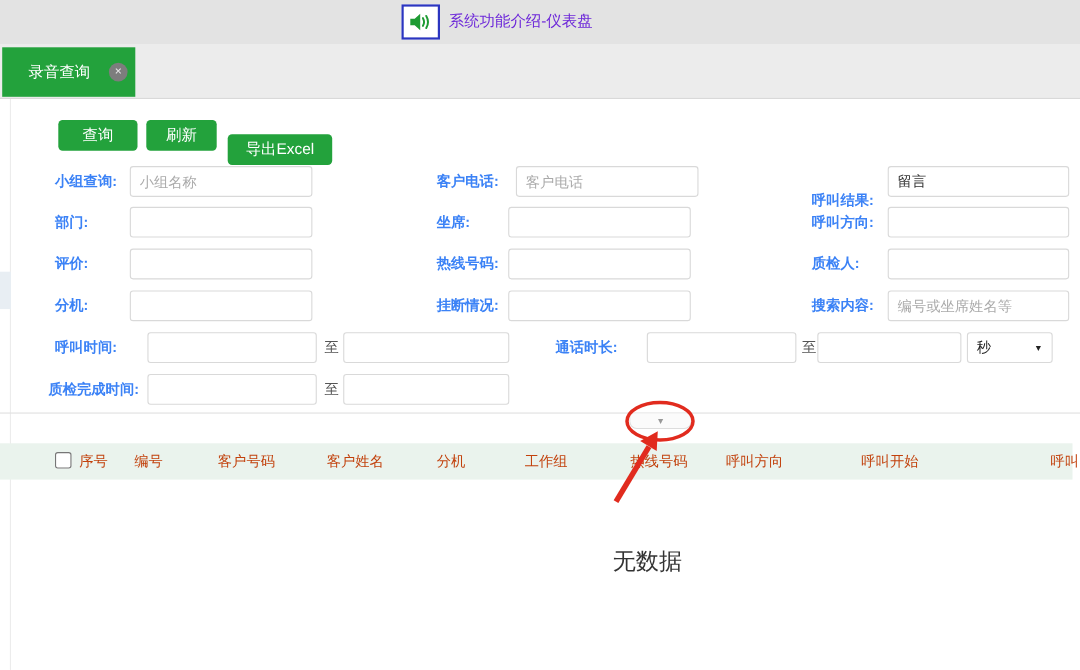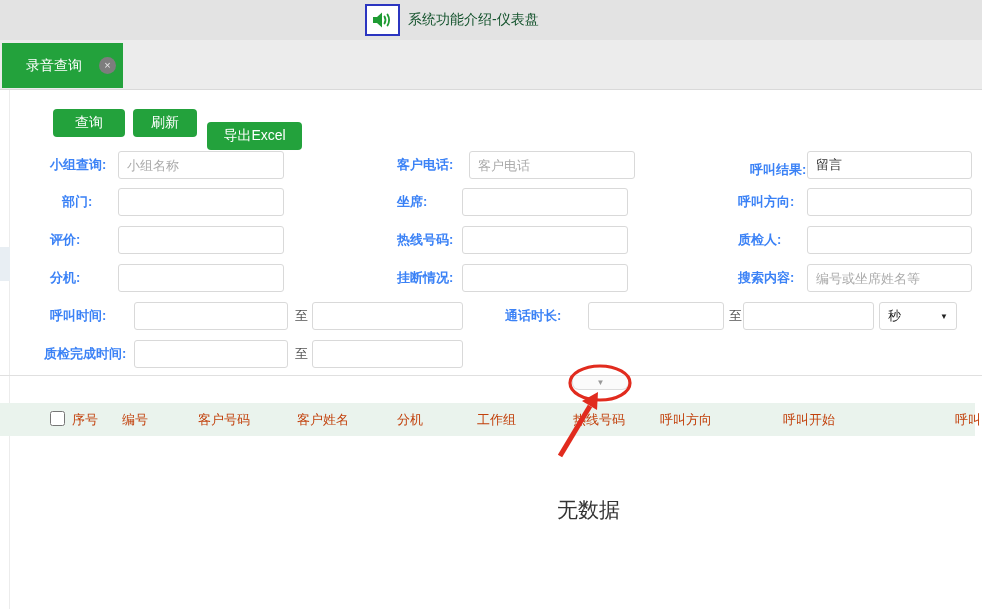--- a/index.html
+++ b/index.html
@@ -9,21 +9,21 @@
     position:relative; width:982px; height:609px; overflow:hidden;
     background:#fff; margin:0 auto;
   }
   
   .topbar { position:absolute; left:0; top:0; width:982px; height:40px; background:#e3e3e3; }
   .speaker-box {
     position:absolute; left:365px; top:4px; width:35px; height:32px;
     background:#fff; border:2px solid #2b35c0; display:flex; align-items:center; justify-content:center;
   }
   .topbar-title { position:absolute; left:408px; top:0; height:40px; display:flex; align-items:center;
-    font-size:14px; color:#14532d; }
+    font-size:14px; color:#6d28d9; }
   
   .tabstrip { position:absolute; left:0; top:40px; width:982px; height:50px; background:#ececec; border-bottom:1px solid #d9d9d9; }
   .tab-active {
     position:absolute; left:2px; top:3px; width:121px; height:45px; background:#23a23c;
     display:flex; align-items:center; color:#fff; font-size:14px; cursor:default;
   }
   .tab-active .tab-label { margin-left:24px; }
   .tab-close {
     position:absolute; right:7px; top:14px; width:17px; height:17px; border-radius:50%;
     background:#7d7d7d; color:#e8e8e8; font-size:11px; line-height:17px; text-align:center; cursor:pointer;
@@ -94,37 +94,37 @@
   <div class="left-rail">
     <div class="left-rail-highlight"></div>
   </div>
 
   <button class="btn" style="left:53px; top:109px; width:72px;">查询</button>
   <button class="btn" style="left:133px; top:109px; width:64px;">刷新</button>
   <button class="btn" style="left:207px; top:122px; width:95px;">导出Excel</button>
 
   <span class="flabel" style="left:50px; top:151px;">小组查询:</span>
   <input class="finput" style="left: 118px; top: 151px; width: 166px;" placeholder="小组名称">
-  <span class="flabel" style="left:62px; top:188px;">部门:</span>
+  <span class="flabel" style="left:50px; top:188px;">部门:</span>
   <input class="finput" style="left: 118px; top: 188px; width: 166px;">
   <span class="flabel" style="left:50px; top:226px;">评价:</span>
   <input class="finput" style="left: 118px; top: 226px; width: 166px;">
   <span class="flabel" style="left:50px; top:264px;">分机:</span>
   <input class="finput" style="left: 118px; top: 264px; width: 166px;">
 
   <span class="flabel" style="left:397px; top:151px;">客户电话:</span>
   <input class="finput" style="left: 462px; top: 151px; width: 166px; margin-left: 7px;" placeholder="客户电话">
   <span class="flabel" style="left:397px; top:188px;">坐席:</span>
   <input class="finput" style="left: 462px; top: 188px; width: 166px;">
   <span class="flabel" style="left:397px; top:226px;">热线号码:</span>
   <input class="finput" style="left: 462px; top: 226px; width: 166px;">
   <span class="flabel" style="left:397px; top:264px;">挂断情况:</span>
   <input class="finput" style="left: 462px; top: 264px; width: 166px;">
 
-  <span class="flabel" style="left:738px; top:156px;margin-left:12px;">呼叫结果:</span>
+  <span class="flabel" style="left:738px; top:168px;">呼叫结果:</span>
   <input class="finput" style="left: 807px; top: 151px; width: 165px;" value="留言">
   <span class="flabel" style="left:738px; top:188px;">呼叫方向:</span>
   <input class="finput" style="left: 807px; top: 188px; width: 165px;">
   <span class="flabel" style="left:738px; top:226px;">质检人:</span>
   <input class="finput" style="left: 807px; top: 226px; width: 165px;">
   <span class="flabel" style="left:738px; top:264px;">搜索内容:</span>
   <input class="finput" style="left: 807px; top: 264px; width: 165px;" placeholder="编号或坐席姓名等">
 
   <span class="flabel" style="left:50px; top:302px;">呼叫时间:</span>
   <input class="finput" style="left: 134px; top: 302px; width: 154px;">

